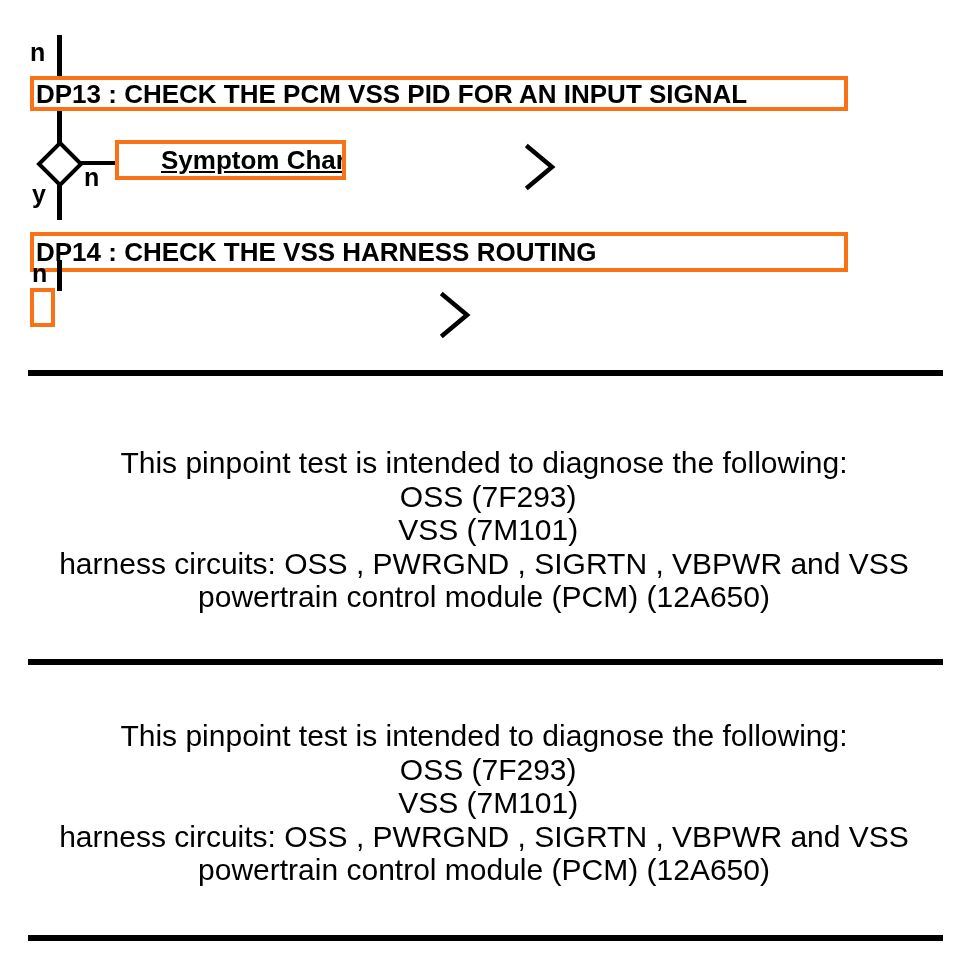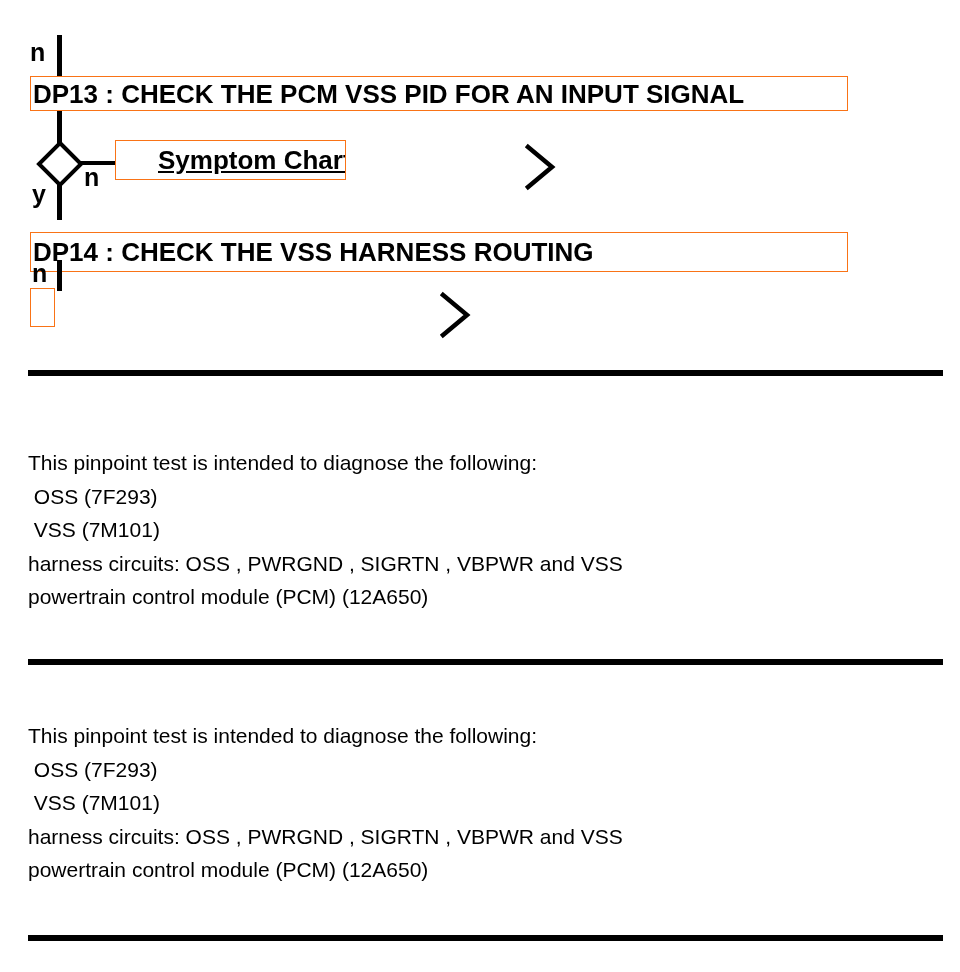--- a/index.html
+++ b/index.html
@@ -11,21 +11,21 @@
     font-family: "Liberation Sans", sans-serif;
     color: #000000;
     overflow: hidden;
   }
   
   .vline { position: absolute; width: 5px; background: #000; }
   .hline { position: absolute; height: 4px; background: #000; }
   .step-box {
     position: absolute;
     box-sizing: border-box;
-    border: 1px solid #f97316;
+    border: 4px solid #f97316;
     background: #fff;
     display: flex;
     align-items: center;
     overflow: hidden;
   }
   .step-label {
     font-weight: 700;
     font-size: 26px;
     line-height: 26px;
     white-space: nowrap;
@@ -37,23 +37,24 @@
     font-weight: 700;
     font-size: 25px;
     line-height: 25px;
   }
   .icon-wrap { position: absolute; }
   
   .rule { position: absolute; left: 28px; width: 915px; height: 6px; background: #000; }
   
   .text-block { position: absolute; left: 28px; width: 912px; }
   .text-line {
-    font-size: 21px;
+    font-size: 30px;
     line-height: 33.5px;
     white-space: pre-wrap;
+    text-align: center;
   }
 </style>
 </head>
 <body>
 
 <div class="page">
 
   <div class="vline" style="left:57px; top:35px; height:41px;"></div>
   <div class="branch-label" style="left:30px; top:40px;">n</div>
 

